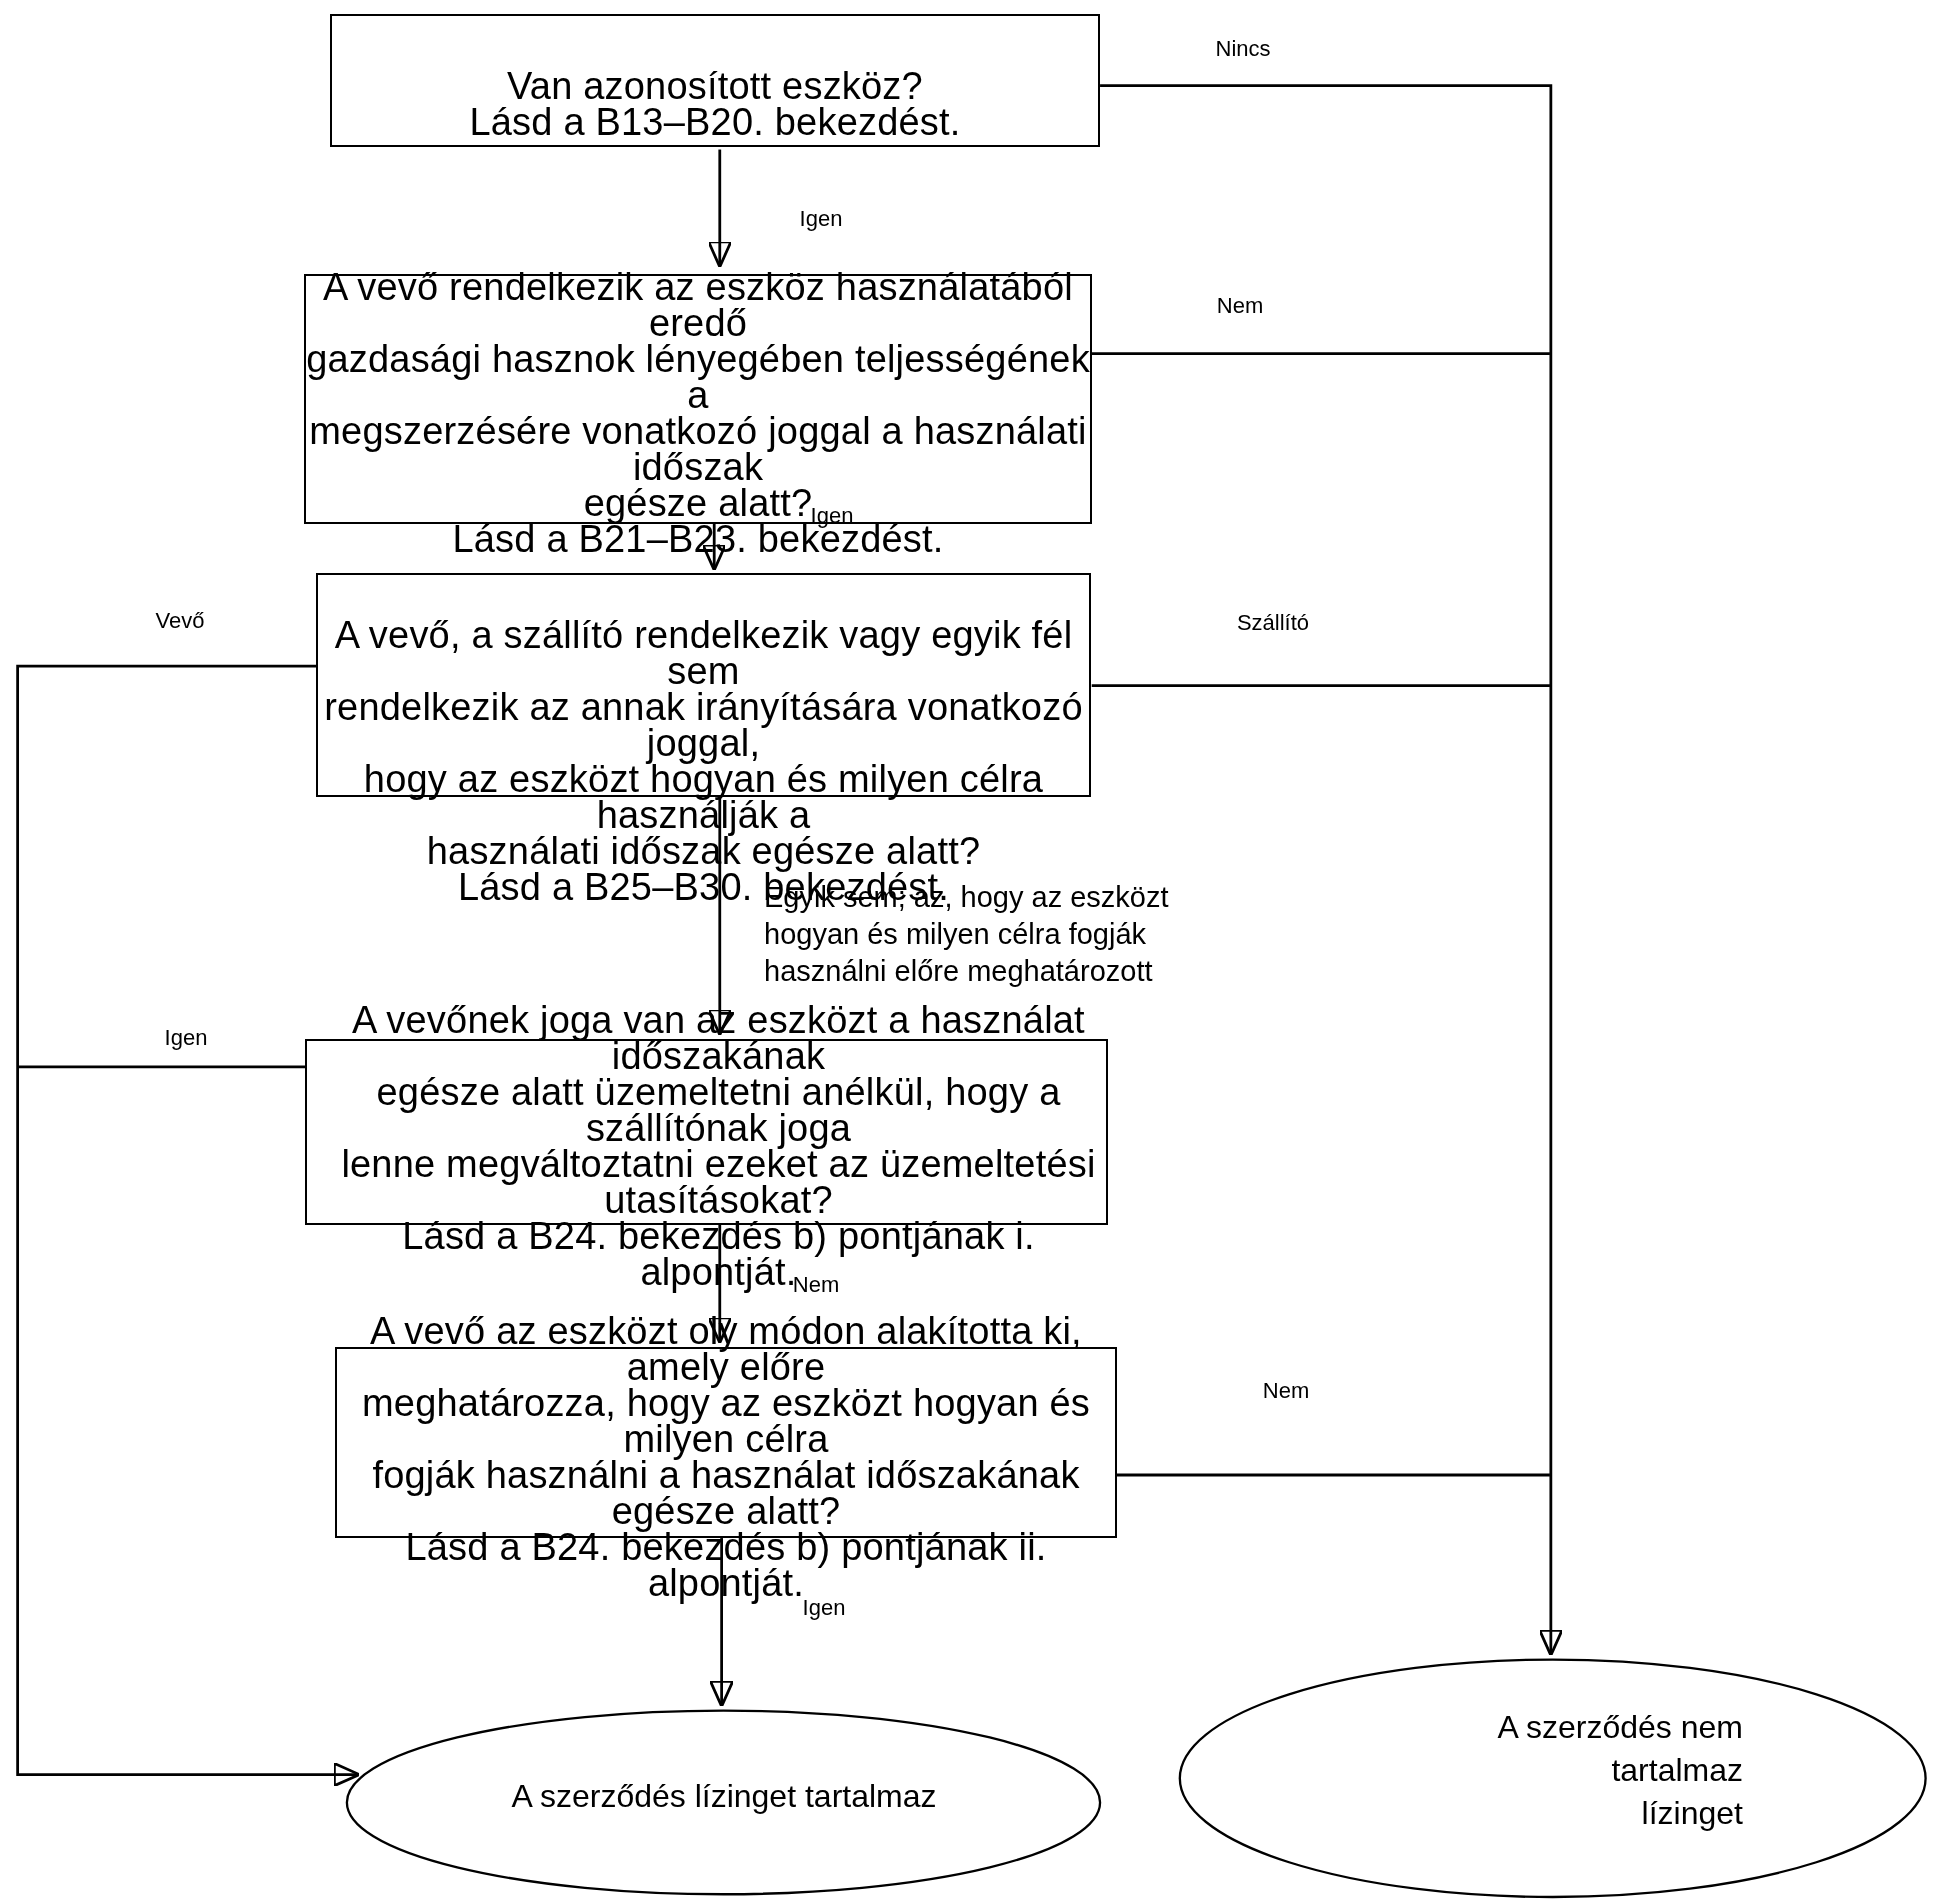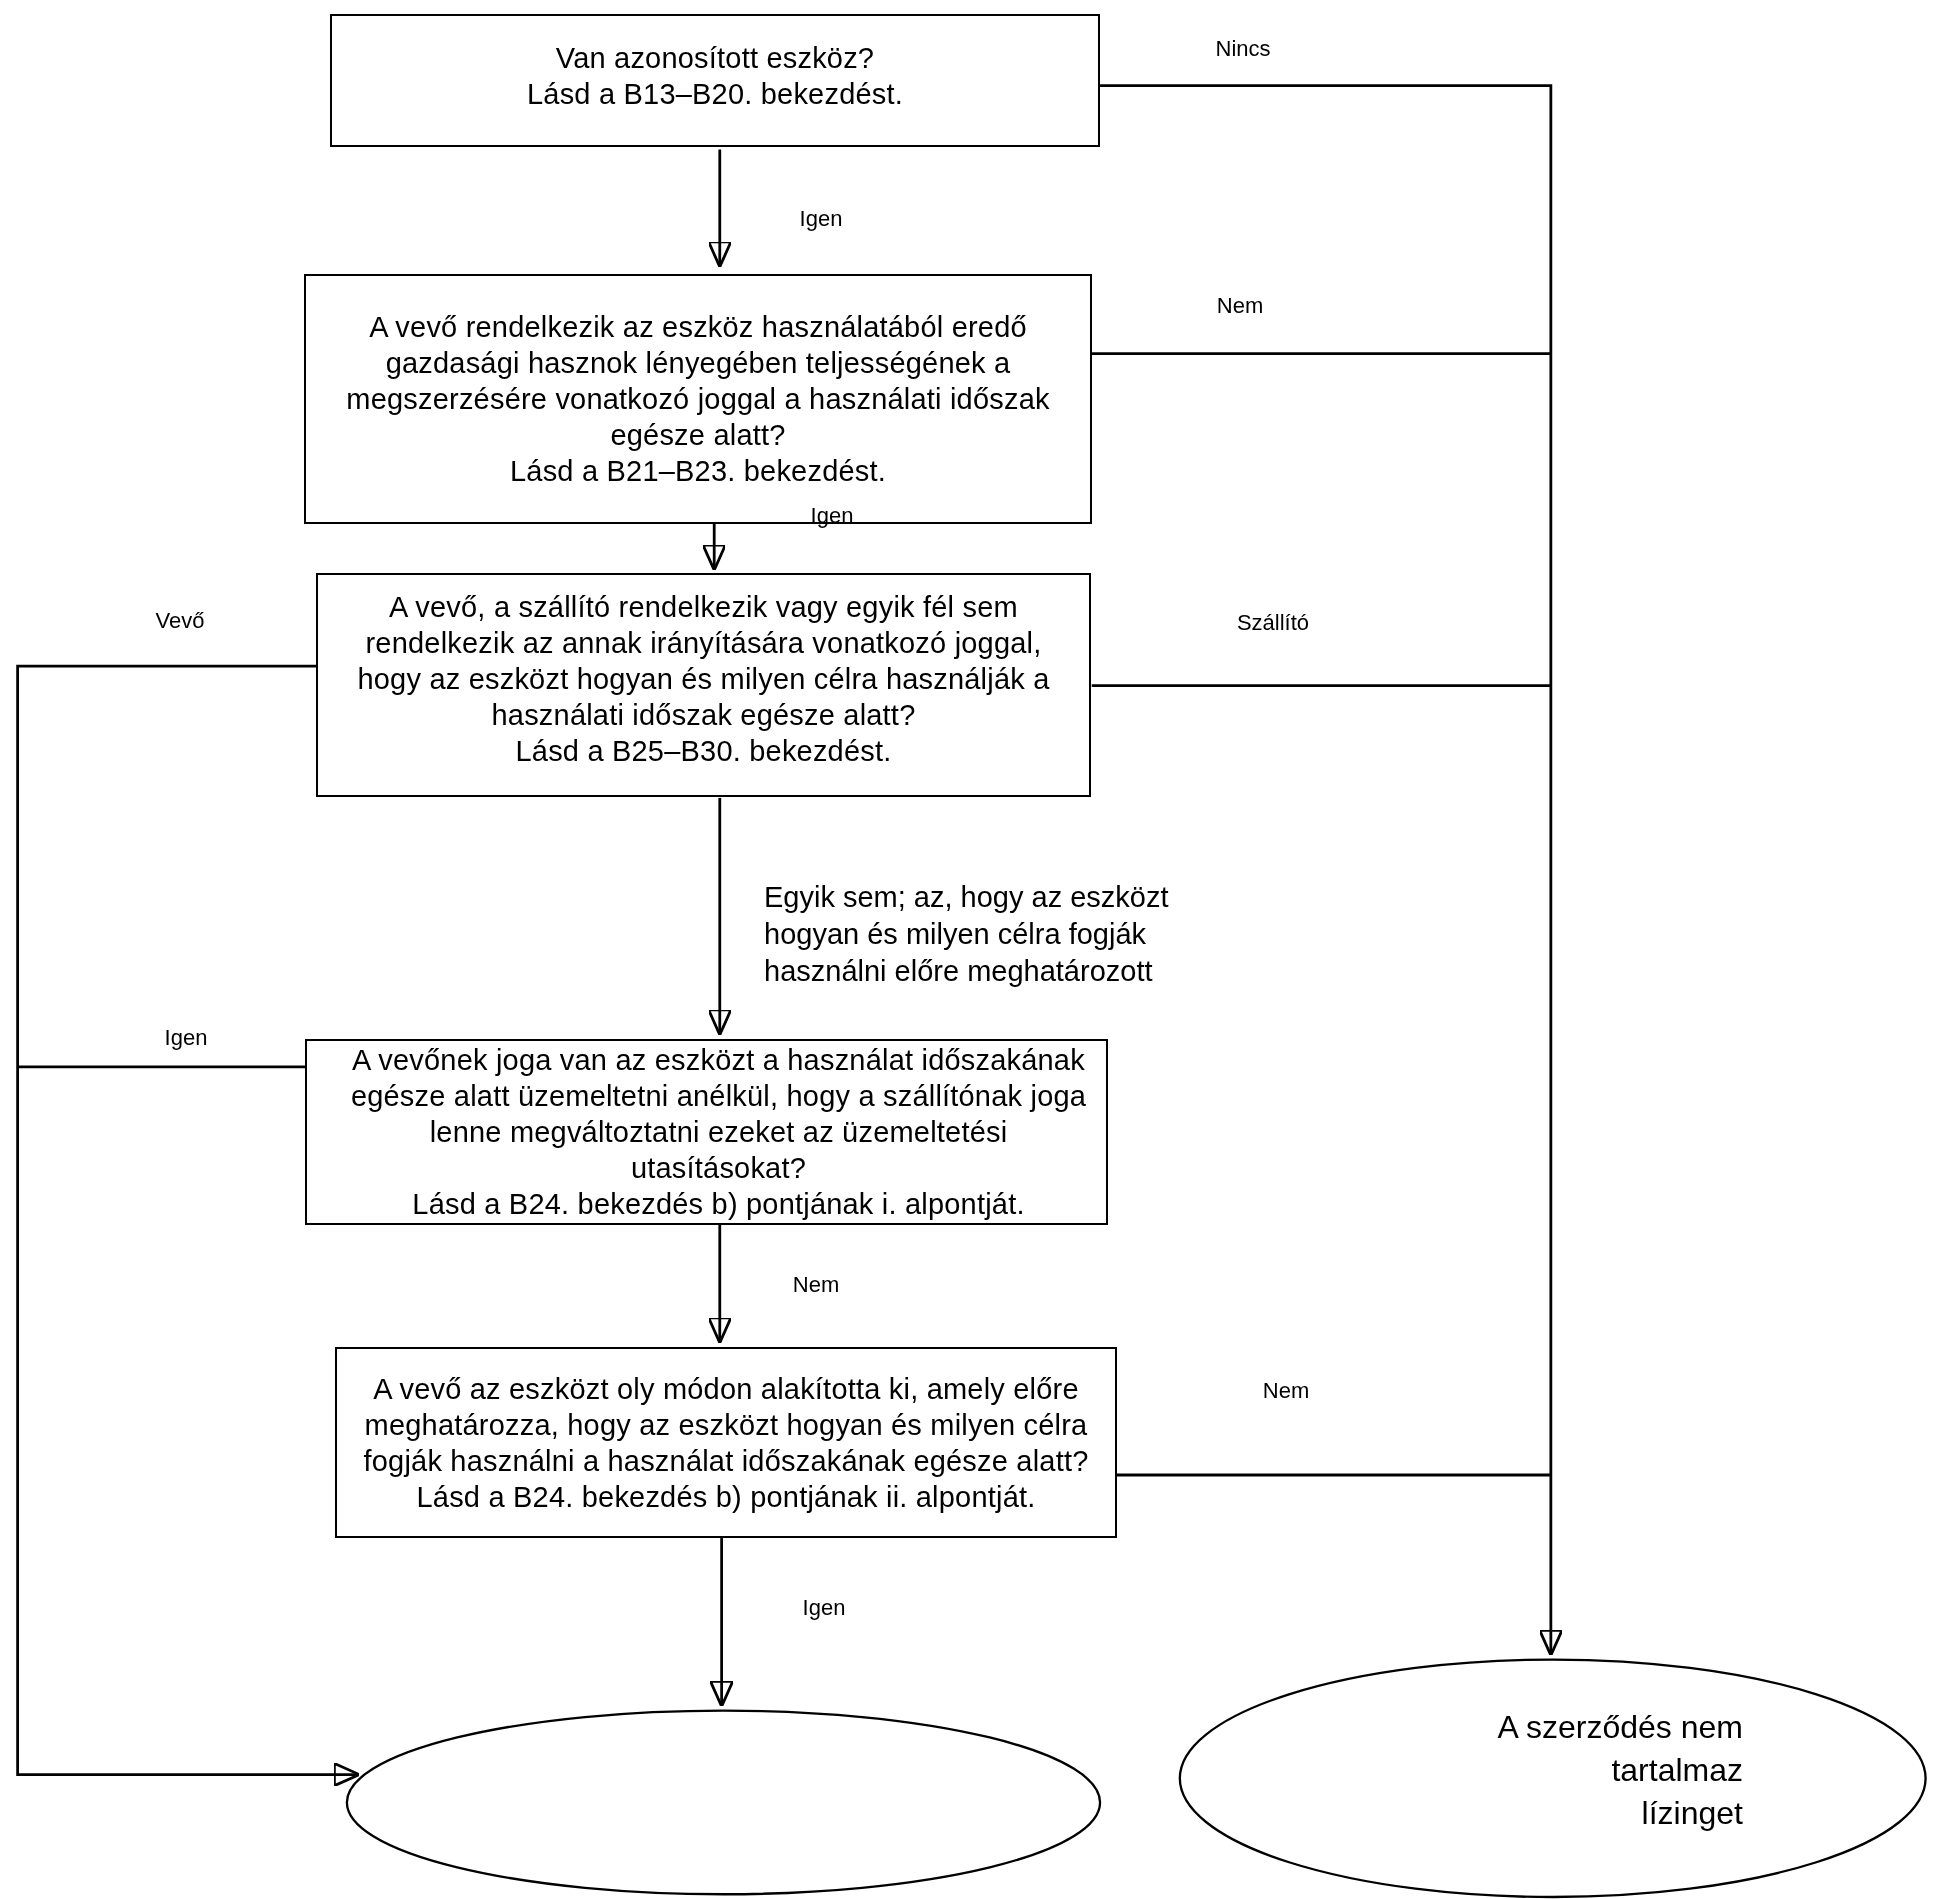--- a/index.html
+++ b/index.html
@@ -15,25 +15,26 @@
   svg.wires path, svg.wires ellipse { fill: none; stroke: #000; }
   .node {
     position: absolute;
     box-sizing: border-box;
     border: 2.8px solid #000;
     background: #fff;
     display: flex;
     justify-content: center;
   }
   .node .node-text {
-    font-size: 29px;
+    font-size: 38px;
     line-height: 36px;
     text-align: center;
     white-space: pre-line;
     letter-spacing: 0.2px;
+    margin-top: 28px;
   }
   #box1 { left: 330px; top: 14px;   width: 770px; height: 133px; padding-top: 24px; align-items: flex-start; }
   #box2 { left: 304px; top: 274px;  width: 788px; height: 250px; align-items: center; }
   #box3 { left: 316px; top: 573px;  width: 775px; height: 224px; padding-top: 14px; align-items: flex-start; }
   #box4 { left: 305px; top: 1039px; width: 803px; height: 186px; align-items: center; padding-left: 24px; }
   #box5 { left: 335px; top: 1347px; width: 782px; height: 191px; align-items: center; }
   .lbl {
     position: absolute;
     font-size: 22px;
     line-height: 35px;
@@ -138,17 +139,18 @@
   <div class="lbl" id="lbl-vevo">Vevő</div>
   <div class="lbl" id="lbl-szallito">Szállító</div>
   <div class="lbl block" id="lbl-egyiksem">Egyik sem; az, hogy az eszközt
 hogyan és milyen célra fogják
 használni előre meghatározott</div>
   <div class="lbl" id="lbl-igen3">Igen</div>
   <div class="lbl" id="lbl-nem3">Nem</div>
   <div class="lbl" id="lbl-nem4">Nem</div>
   <div class="lbl" id="lbl-igen4">Igen</div>
 
+  <div class="terminal-text" id="term-lease-text">A szerződés lízinget tartalmaz</div>
   <div class="terminal-text" id="term-no-lease-text">A szerződés nem tartalmaz
 lízinget</div>
 
 </div>
 
 
 </body></html>

